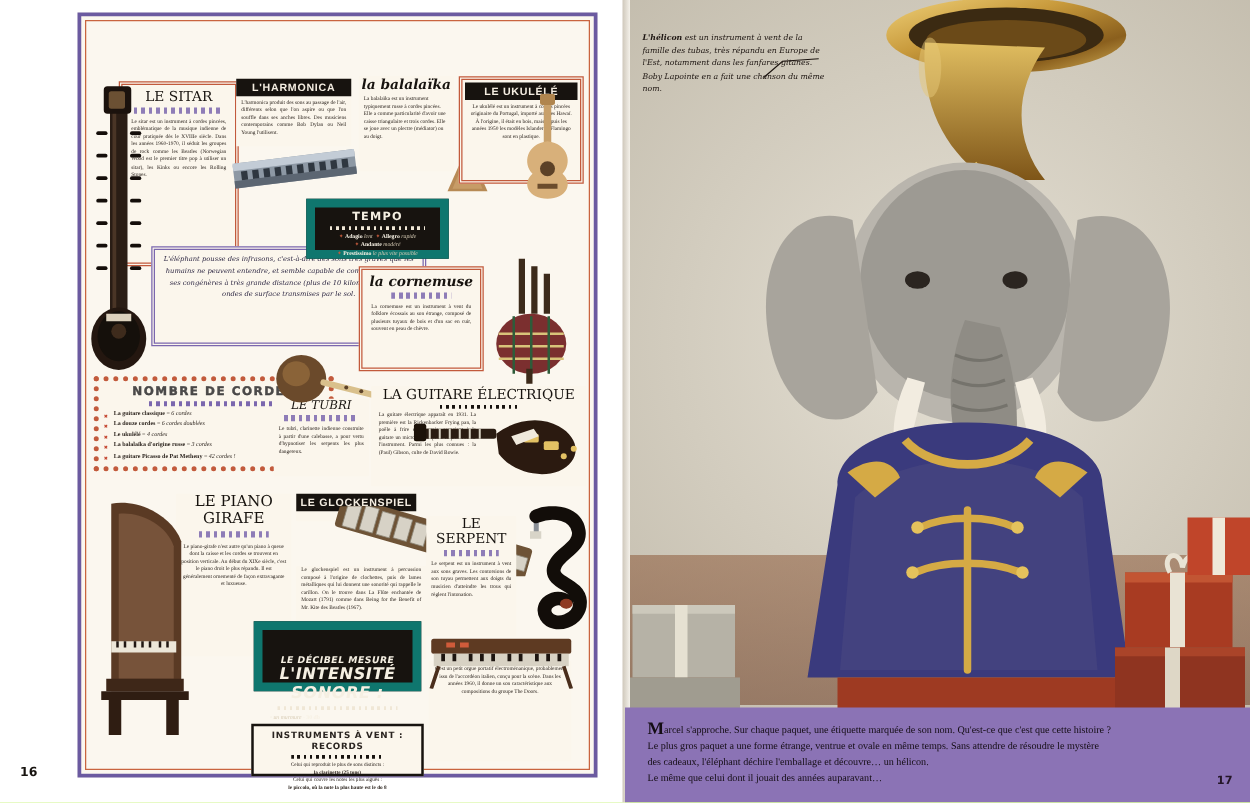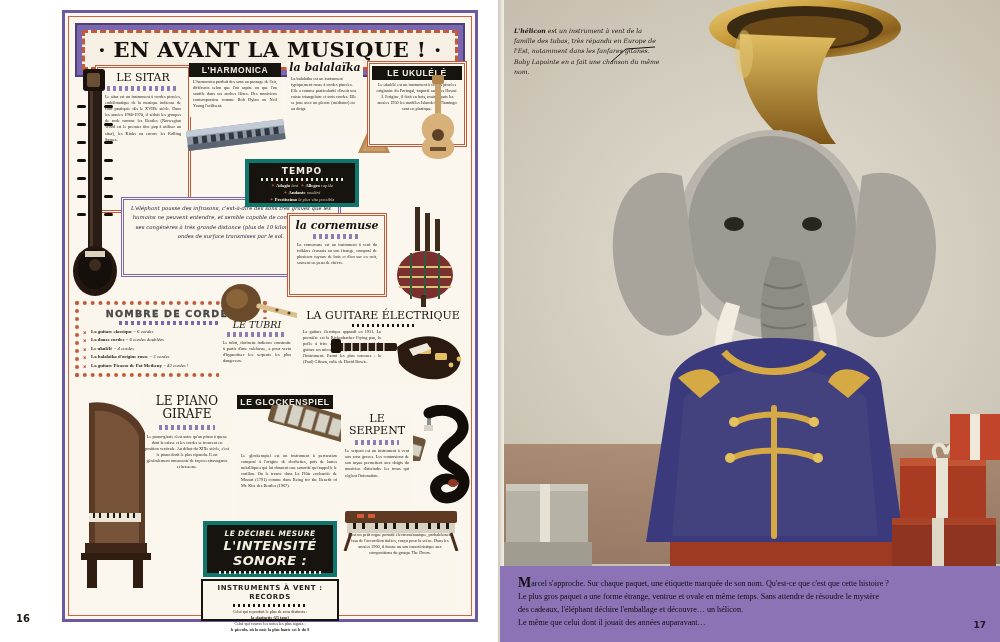--- a/index.html
+++ b/index.html
@@ -95,21 +95,21 @@
     font-style: italic;
     font-size: 5.4px;
     line-height: 1.75;
     color: #2a2440;
     text-align: center;
   }
 
   
   .darkbox {
     background: #17130f;
-    border: 4px solid #0f766e;
+    border: 7px solid #0f766e;
     color: #f5efe2;
     text-align: center;
     padding: 3px 4px 4px 4px;
   }
   .darkbox .dtitle {
     font-family: "DejaVu Sans", sans-serif;
     font-weight: bold; letter-spacing: 1px;
   }
   .dotline {
     height: 3px; margin: 2px 8px;
@@ -228,25 +228,20 @@
   }
 </style>
 </head>
 <body>
 
 <div class="spread">
 
   <div class="page-left">
     <div class="scrapbook">
 
-      <div class="title-banner">
-        <div class="title-inner">
-          <div class="title-text">· EN AVANT LA MUSIQUE ! ·</div>
-        </div>
-      </div>
 
       <div class="card frame-orange" style="left:30px; top:52px; width:96px; height:148px; padding:3px;">
         <div class="hdr-plain" style="font-size:11px;">LE SITAR</div>
         <div class="squiggle"></div>
         <div class="body-txt">Le sitar est un instrument à cordes pincées, emblématique de la musique indienne de cour pratiquée dès le XVIIIe siècle. Dans les années 1960-1970, il séduit les groupes de rock comme les Beatles (Norwegian Wood est le premier titre pop à utiliser un sitar), les Kinks ou encore les Rolling Stones.</div>
       </div>
       <svg class="art" style="left:6px; top:52px; width:48px; height:232px;" viewBox="0 0 48 232">
         <rect x="17" y="18" width="14" height="168" fill="#2a1d15"></rect>
         <rect x="19" y="18" width="3" height="168" fill="#4a3526"></rect>
         <rect x="12" y="4" width="22" height="22" rx="3" fill="#1b120d"></rect>
@@ -476,21 +471,21 @@
         <div class="squiggle" style="margin:3px 14px;"></div>
         <div class="body-txt">Le serpent est un instrument à vent aux sons graves. Les contorsions de son tuyau permettent aux doigts du musicien d'atteindre les trous qui règlent l'intonation.</div>
       </div>
       <svg class="art" style="left:344px; top:392px; width:62px; height:114px;" viewBox="0 0 62 114">
         <path d="M20 10 L20 22" stroke="#8a8f96" stroke-width="4" fill="none"></path>
         <rect x="15" y="20" width="9" height="6" fill="#d8d4c8"></rect>
         <path d="M20 8 C34 2 52 6 54 20 C56 34 36 38 34 50 C32 62 54 62 55 76 C56 92 34 98 28 88 C22 78 36 70 44 76" stroke="#120d09" stroke-width="11" fill="none" stroke-linecap="round"></path>
         <ellipse cx="44" cy="78" rx="5" ry="4" fill="#8e3a22"></ellipse>
       </svg>
 
-      <div class="darkbox" style="position:absolute; left:138px; top:508px; width:134px; height:56px; text-align:left; padding:4px 6px;">
+      <div class="darkbox" style="position:absolute; left:138px; top:484px; width:134px; height:56px; text-align:left; padding:19px 6px;">
         <div class="dtitle" style="font-size:7.4px; font-style:italic; text-align:center; letter-spacing:.4px;">LE DÉCIBEL MESURE</div>
         <div class="dtitle" style="font-size:13px; font-style:italic; text-align:center; letter-spacing:.4px;">L'INTENSITÉ SONORE :</div>
         <div class="dotline" style="margin:3px 6px;"></div>
         <ul>
           <li>• <i>un murmure</i> - <b>30 db</b></li>
           <li>• <i>la circulation en ville</i> - <b>50 db</b></li>
           <li>• <i>le barrissement d'un éléphant</i> - <b>110 db</b></li>
           <li>• <i>le décollage d'un avion</i> - <b>140 db</b></li>
         </ul>
       </div>

